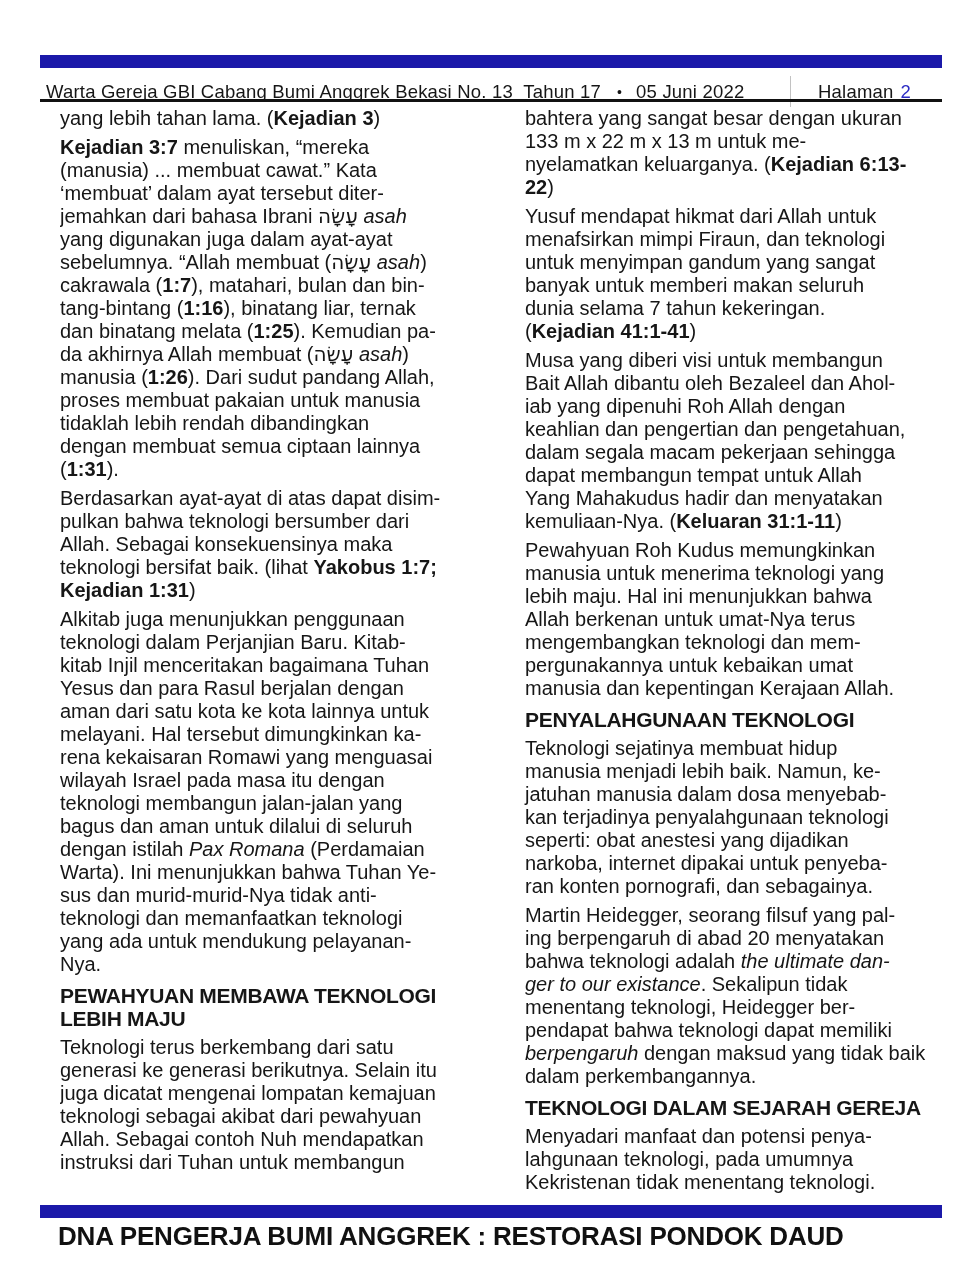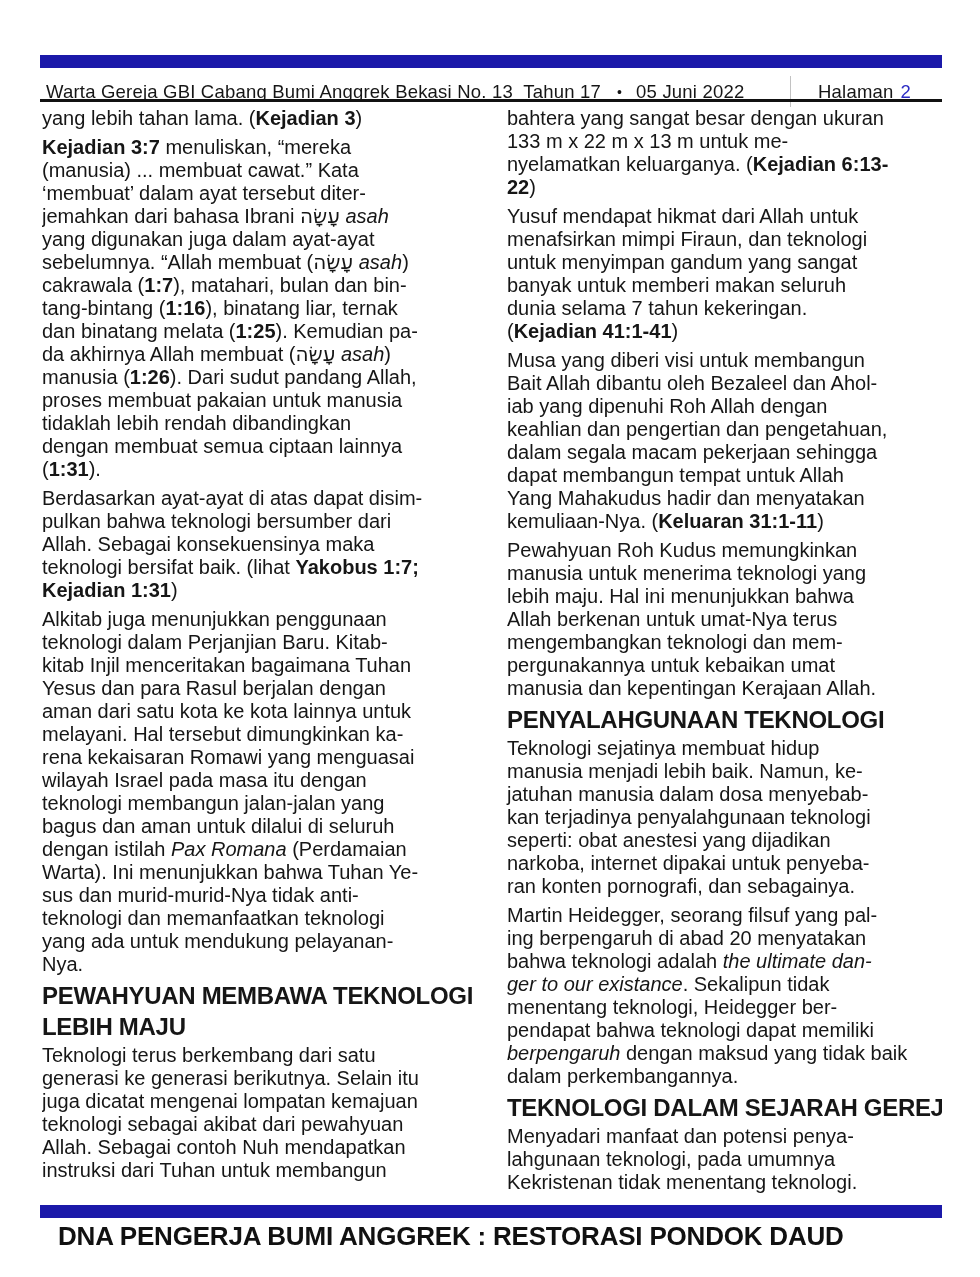--- a/index.html
+++ b/index.html
@@ -45,41 +45,41 @@
   }
   .pagenum { color: #2d2dc4; margin-left: 7px; }
   .rule {
     position: absolute;
     left: 40px; top: 99px;
     width: 902px; height: 3px;
     background: #111111;
   }
   .body {
     position: absolute;
-    left: 42px; top: 107px;
+    left: 60px; top: 107px;
     width: 900px; height: 1096px;
     display: flex;
     gap: 30px;
     overflow: hidden;
   }
   .col { width: 435px; flex: 0 0 435px; }
   .para, .heading { margin: 0 0 6px 0; }
   .heading {
     margin: 8px 0 6px 0;
     font-weight: 700;
     font-size: 21px;
     line-height: 23px;
     letter-spacing: -0.3px;
   }
   .line {
     white-space: pre;
     font-size: 20px;
     line-height: 23px;
   }
-  .heading .line { font-size: 24px; margin-top: 8px; }
+  .heading .line { font-size: 21px; }
   .line .b { font-weight: 700; }
   .line .i { font-style: italic; }
   .line .heb { font-family: "DejaVu Sans", sans-serif; line-height: 1; }
   .bottom-bar {
     position: absolute;
     left: 40px; top: 1205px;
     width: 902px; height: 13px;
     background: #1b19a9;
   }
   .footer {

